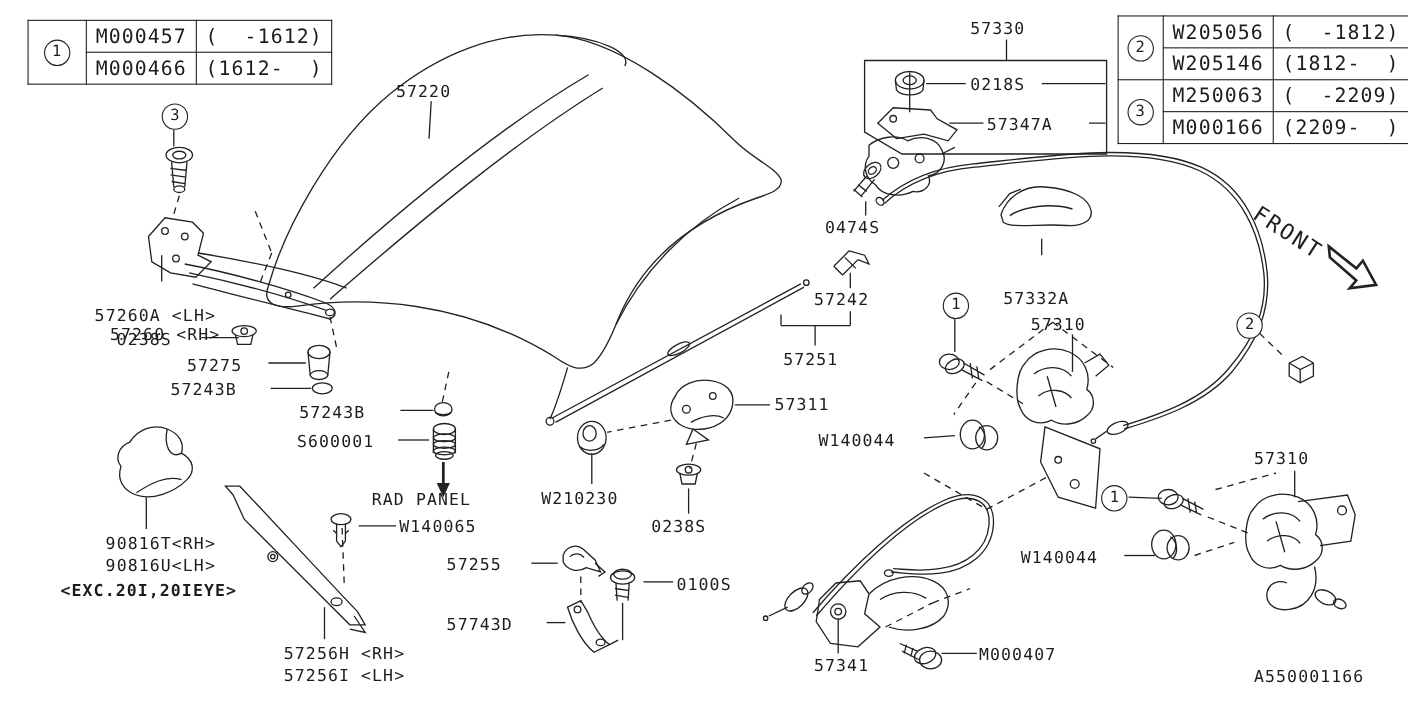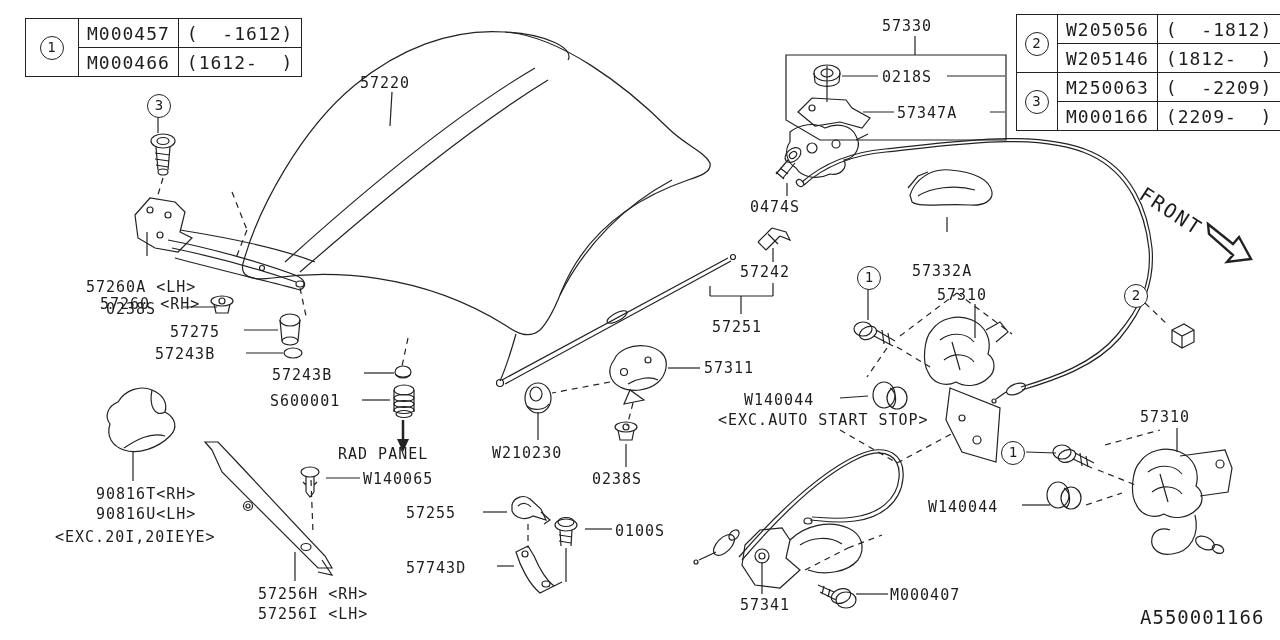--- a/index.html
+++ b/index.html
@@ -12,21 +12,21 @@
   .marker{position:absolute;width:22px;height:22px;border:1.4px solid #222;border-radius:50%;
           font-size:14px;line-height:21px;text-align:center;background:#fff;}
   table.legend{position:absolute;border-collapse:collapse;background:#fff;}
   table.legend td{border:1.6px solid #222;font-size:18px;letter-spacing:1px;
                   padding:1px 8px;white-space:pre;height:26px;}
   table.legend td.mk{width:36px;text-align:center;}
   .mkcell{display:inline-block;width:22px;height:22px;border:1.4px solid #222;border-radius:50%;
           font-size:14px;line-height:21px;text-align:center;}
   #front-label{position:absolute;left:1148px;top:182px;font-size:20px;letter-spacing:2px;
                transform:rotate(33deg);transform-origin:left top;}
-  #diagram-id{position:absolute;left:1140px;top:606px;font-size:19px;letter-spacing:1px;}
+  #diagram-id{position:absolute;left:1140px;top:606px;font-size:15px;letter-spacing:1px;}
 </style>
 </head>
 <body>
 
 <div id="stage">
 
   <svg width="1280" height="640" viewBox="0 0 1280 640">
 
     <g>
       <path class="art" d="M 505,32 C 560,36 625,85 668,128 C 685,145 705,152 710,163 C 712,172 700,176 688,180 C 630,200 585,235 562,290 C 555,308 548,322 540,330 C 528,340 515,332 505,325 C 420,272 330,270 272,278 C 250,281 238,276 244,260 C 258,210 300,130 355,85 C 398,50 450,28 505,32 Z"></path>
@@ -352,35 +352,34 @@
   <div class="lbl" style="left:882px;top:16px;">57330</div>
   <div class="lbl" style="left:882px;top:67px;">0218S</div>
   <div class="lbl" style="left:897px;top:103px;">57347A</div>
   <div class="lbl" style="left:750px;top:197px;">0474S</div>
   <div class="lbl" style="left:912px;top:233px;margin-top:28px;">57332A</div>
   <div class="lbl" style="left:740px;top:262px;">57242</div>
   <div class="lbl" style="left:712px;top:317px;">57251</div>
   <div class="lbl" style="left:937px;top:285px;">57310</div>
   <div class="lbl" style="left:704px;top:358px;">57311</div>
   <div class="lbl" style="left:744px;top:390px;">W140044</div>
-  <div class="lbl" style="left:718px;top:410px;">&lt;EXC.AUTO START STOP&gt;</div>
   <div class="lbl" style="left:1140px;top:407px;">57310</div>
   <div class="lbl" style="left:928px;top:497px;">W140044</div>
   <div class="lbl" style="left:100px;top:257px;margin-top:37px;">57260 &lt;RH&gt;</div>
   <div class="lbl" style="left:86px;top:277px;">57260A &lt;LH&gt;</div>
   <div class="lbl" style="left:106px;top:299px;">0238S</div>
   <div class="lbl" style="left:170px;top:322px;">57275</div>
   <div class="lbl" style="left:155px;top:344px;">57243B</div>
   <div class="lbl" style="left:272px;top:365px;">57243B</div>
   <div class="lbl" style="left:270px;top:391px;">S600001</div>
   <div class="lbl" style="left:338px;top:444px;">RAD PANEL</div>
   <div class="lbl" style="left:363px;top:469px;">W140065</div>
   <div class="lbl" style="left:96px;top:484px;">90816T&lt;RH&gt;</div>
   <div class="lbl" style="left:96px;top:504px;">90816U&lt;LH&gt;</div>
-  <div class="lbl" style="left:55px;top:527px;">&lt;EXC.20I,20IEYE&gt;</div>
+  <div class="lbl" style="left:55px;top:527px;font-weight:bold;">&lt;EXC.20I,20IEYE&gt;</div>
   <div class="lbl" style="left:258px;top:584px;">57256H &lt;RH&gt;</div>
   <div class="lbl" style="left:258px;top:604px;">57256I &lt;LH&gt;</div>
   <div class="lbl" style="left:406px;top:503px;">57255</div>
   <div class="lbl" style="left:615px;top:521px;">0100S</div>
   <div class="lbl" style="left:406px;top:558px;">57743D</div>
   <div class="lbl" style="left:492px;top:443px;">W210230</div>
   <div class="lbl" style="left:592px;top:469px;">0238S</div>
   <div class="lbl" style="left:740px;top:595px;">57341</div>
   <div class="lbl" style="left:890px;top:585px;">M000407</div>
 

